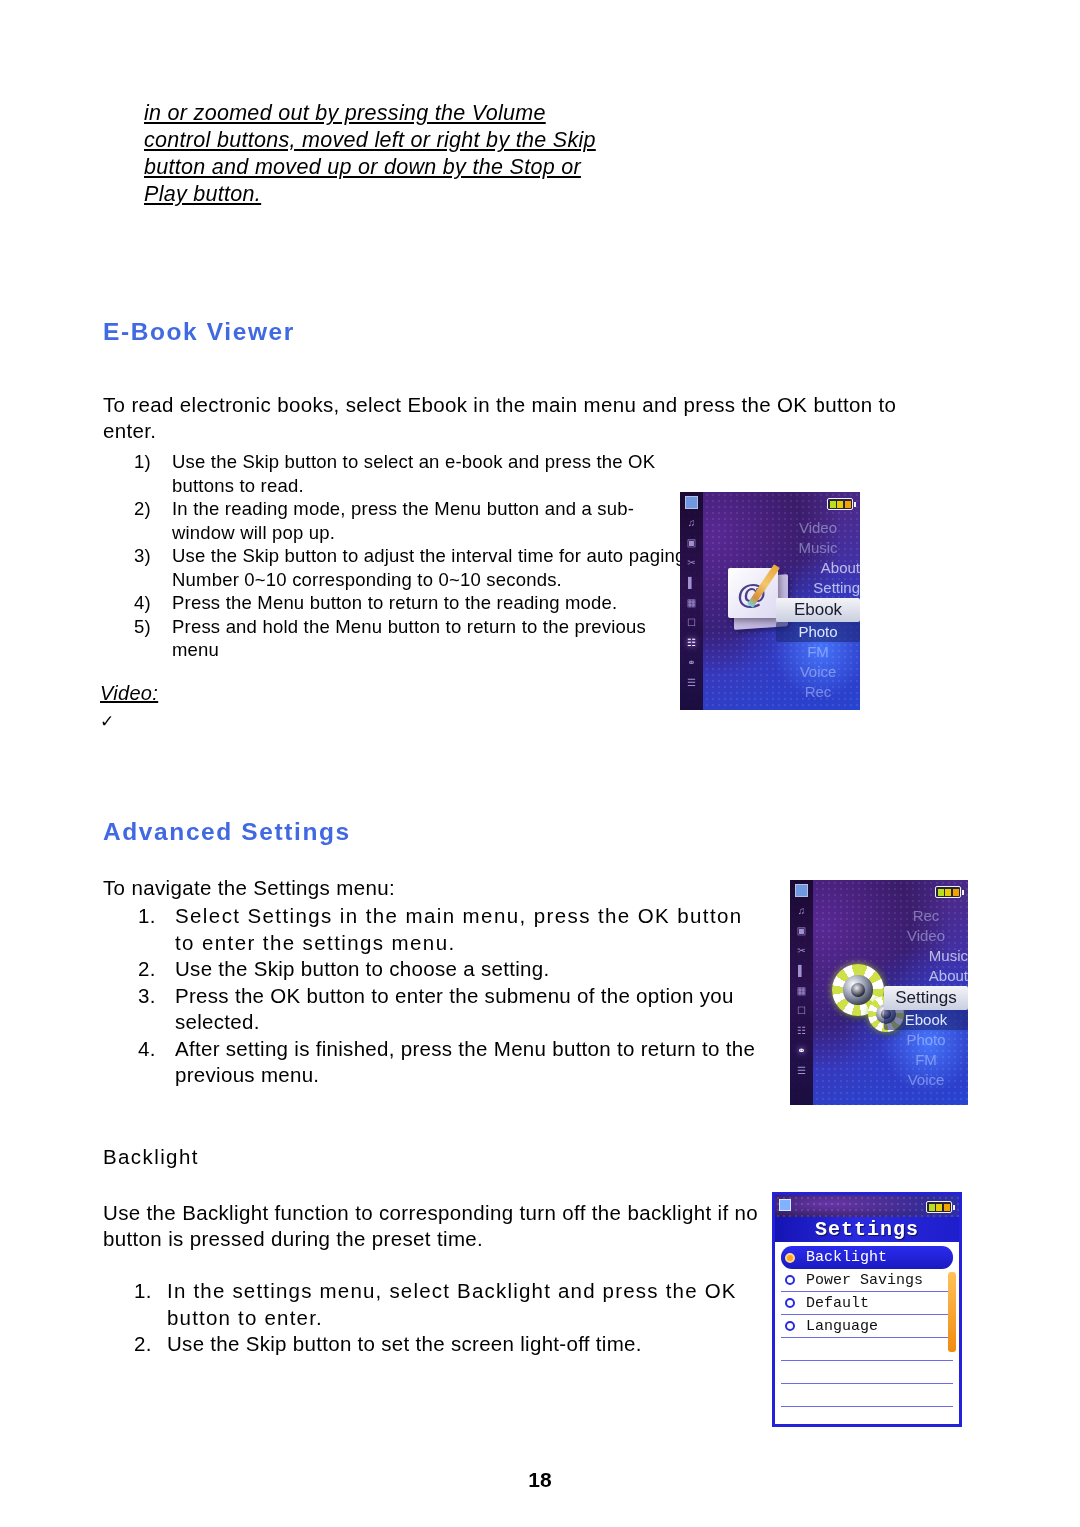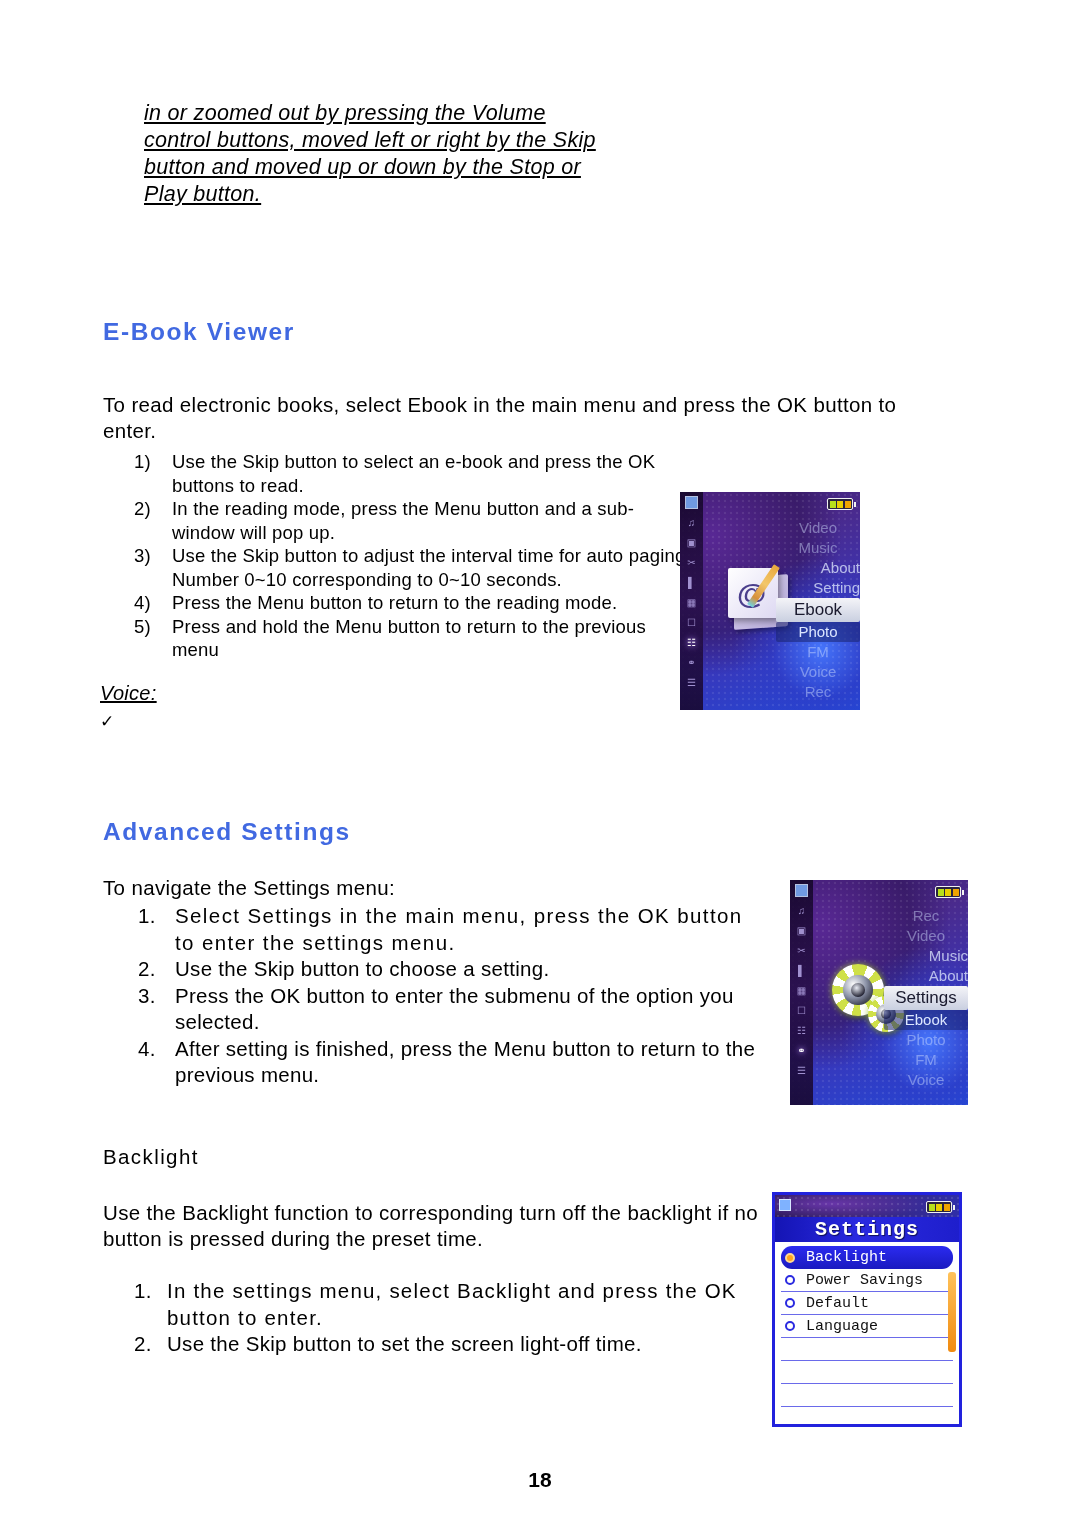--- a/index.html
+++ b/index.html
@@ -483,21 +483,21 @@
       <span class="marker">4)</span>
       <span class="txt">Press the Menu button to return to the reading mode.</span>
     </li>
     <li>
       <span class="marker">5)</span>
       <span class="txt">Press and hold the Menu button to return to the previous menu</span>
     </li>
   </ul>
 
   <div id="note-block">
-    <div id="note-title">Voice:</div>
+    <div id="note-title">Video:</div>
     <div id="note-item">
       <span class="check">✓</span>
     </div>
   </div>
 
   <div class="device" id="device-ebook" style="left:680px; top:492px; width:180px; height:218px;">
     <div class="screen-bg"></div>
     <div class="screen-dots"></div>
 
     <div class="sidebar-strip">

